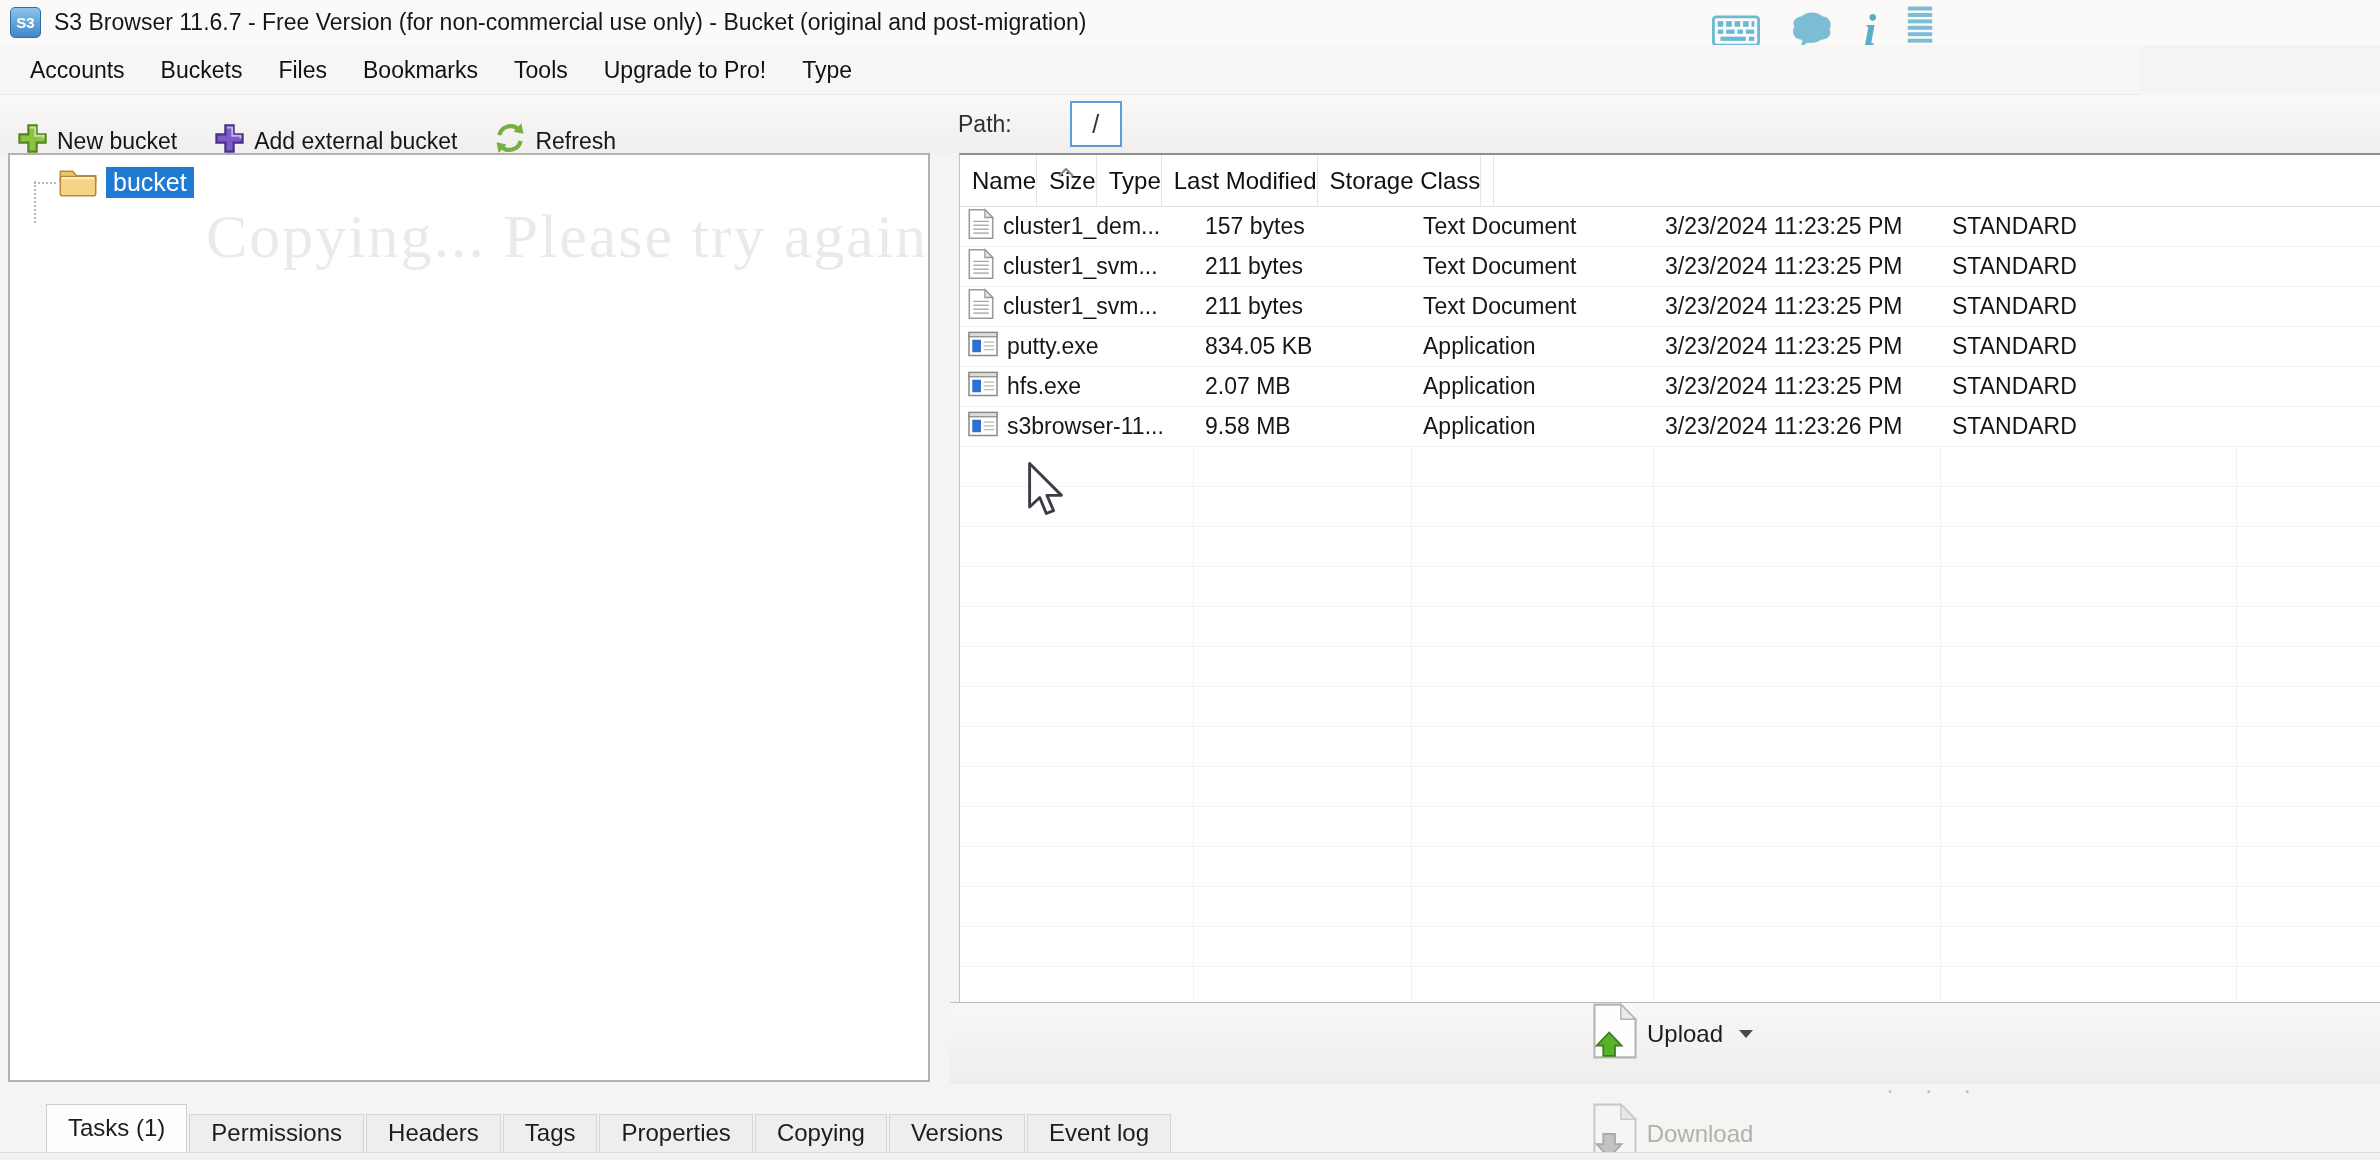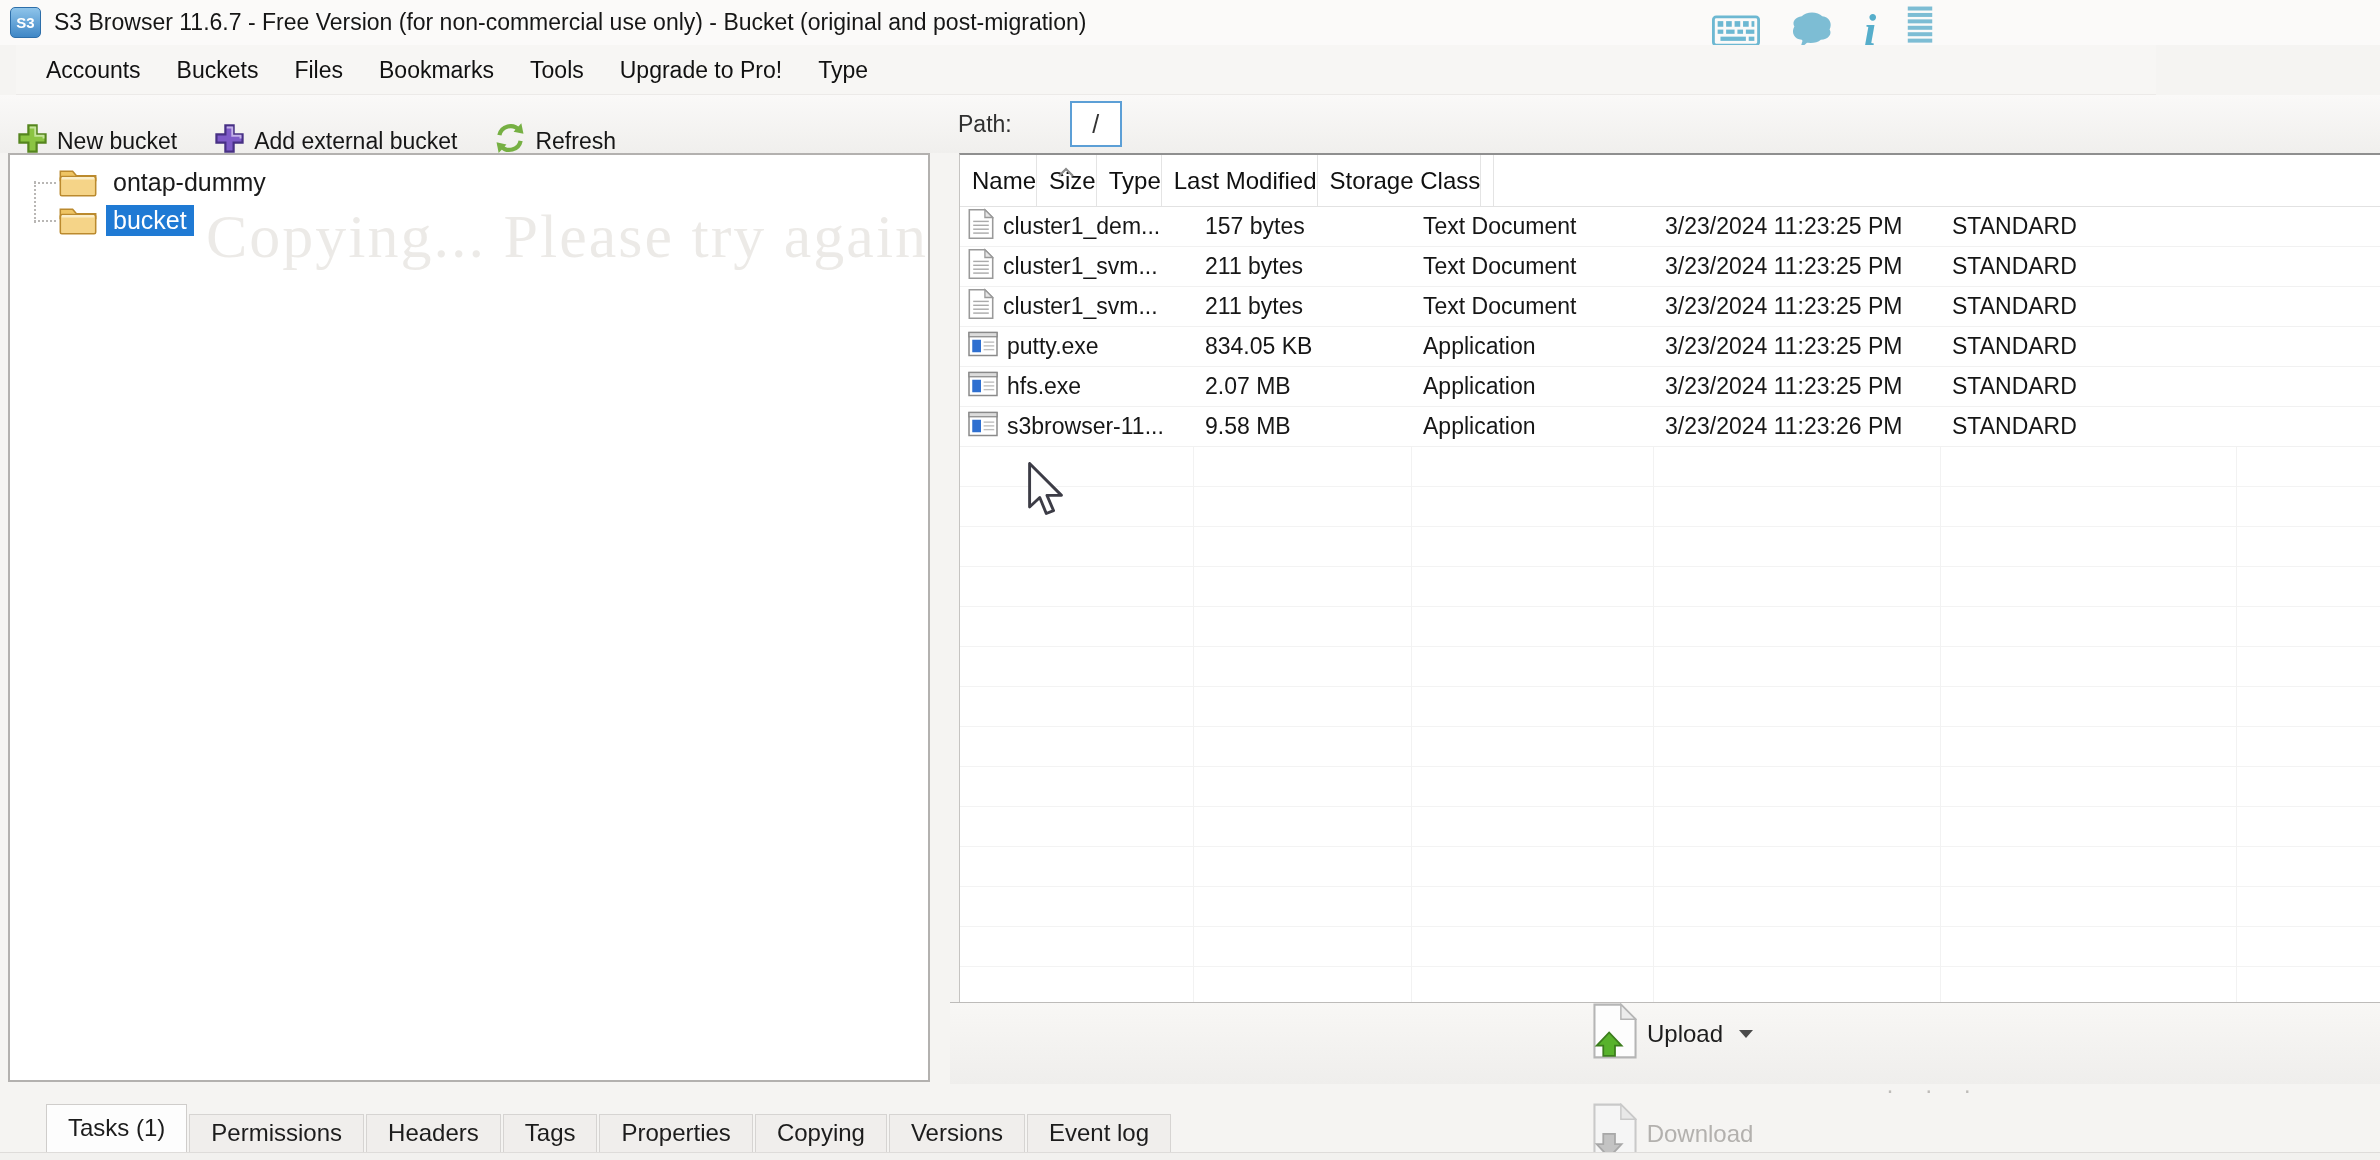--- a/index.html
+++ b/index.html
@@ -20,21 +20,21 @@
     background:linear-gradient(#8ec4ea,#3f87c6);
     border:1px solid #2d6ea9; color:#fff; font-weight:bold; font-size:15px;
     display:flex; align-items:center; justify-content:center; flex:0 0 auto;
   }
   .title-text{ margin-left:13px; font-size:23px; color:#161616; white-space:nowrap; }
   .title-icons{ position:absolute; left:1712px; top:2px; height:58px; display:flex; align-items:center; gap:30px; }
   .title-icons .tic{ display:flex; align-items:center; justify-content:center; }
   .info-glyph{ font-family:"Liberation Serif",serif; font-style:italic; font-weight:bold; font-size:44px; color:#56aecb; line-height:1; }
   
   .menubar{
-    position:absolute; left:16px; top:45px; width:2140px; height:50px;
+    position:absolute; left:0; top:45px; width:2140px; height:50px;
     background:#f7f6f4; display:flex; align-items:flex-start; padding-left:12px;
     border-bottom:1px solid #eceae8;
   }
   .menu-item{ font-size:23px; padding:0 18px; line-height:50px; color:#111; cursor:default; }
   
   .toolstrip{
     position:absolute; left:0; top:95px; width:2380px; height:58px;
     background:linear-gradient(#faf9f8,#f0efed);
   }
   .bucket-toolbar{ position:absolute; left:10px; top:12px; height:58px; display:flex; align-items:flex-end; gap:24px; }
@@ -208,31 +208,20 @@
   <div class="path-row">
     <span class="path-label">Path:</span>
     <div class="path-box">/</div>
   </div>
 </div>
 
 <div class="tree-panel">
   <div class="tree">
     <div class="tree-vline"></div>
 
-      <div class="tree-item">
-        <span class="hline"></span>
-        <span class="folder">
-          <svg width="40" height="34" viewBox="0 0 26 22">
-            <path d="M1.5,4 h8 l2.5,3 h12.5 v3 H1.5 z" fill="#efc564" stroke="#bb8a2e" stroke-width="1"></path>
-            <rect x="1.5" y="7.5" width="23" height="12.5" rx="1" fill="#f5d488" stroke="#bb8a2e" stroke-width="1"></rect>
-            <path d="M2.5,8.5 h21" stroke="#fbeec9" stroke-width="1.6" fill="none"></path>
-          </svg>
-        </span>
-        <span class="tree-label">ontap-dummy</span>
-      </div>
 
       <div class="tree-item">
         <span class="hline"></span>
         <span class="folder">
           <svg width="40" height="34" viewBox="0 0 26 22">
             <path d="M1.5,4 h8 l2.5,3 h12.5 v3 H1.5 z" fill="#efc564" stroke="#bb8a2e" stroke-width="1"></path>
             <rect x="1.5" y="7.5" width="23" height="12.5" rx="1" fill="#f5d488" stroke="#bb8a2e" stroke-width="1"></rect>
             <path d="M2.5,8.5 h21" stroke="#fbeec9" stroke-width="1.6" fill="none"></path>
           </svg>
         </span>

